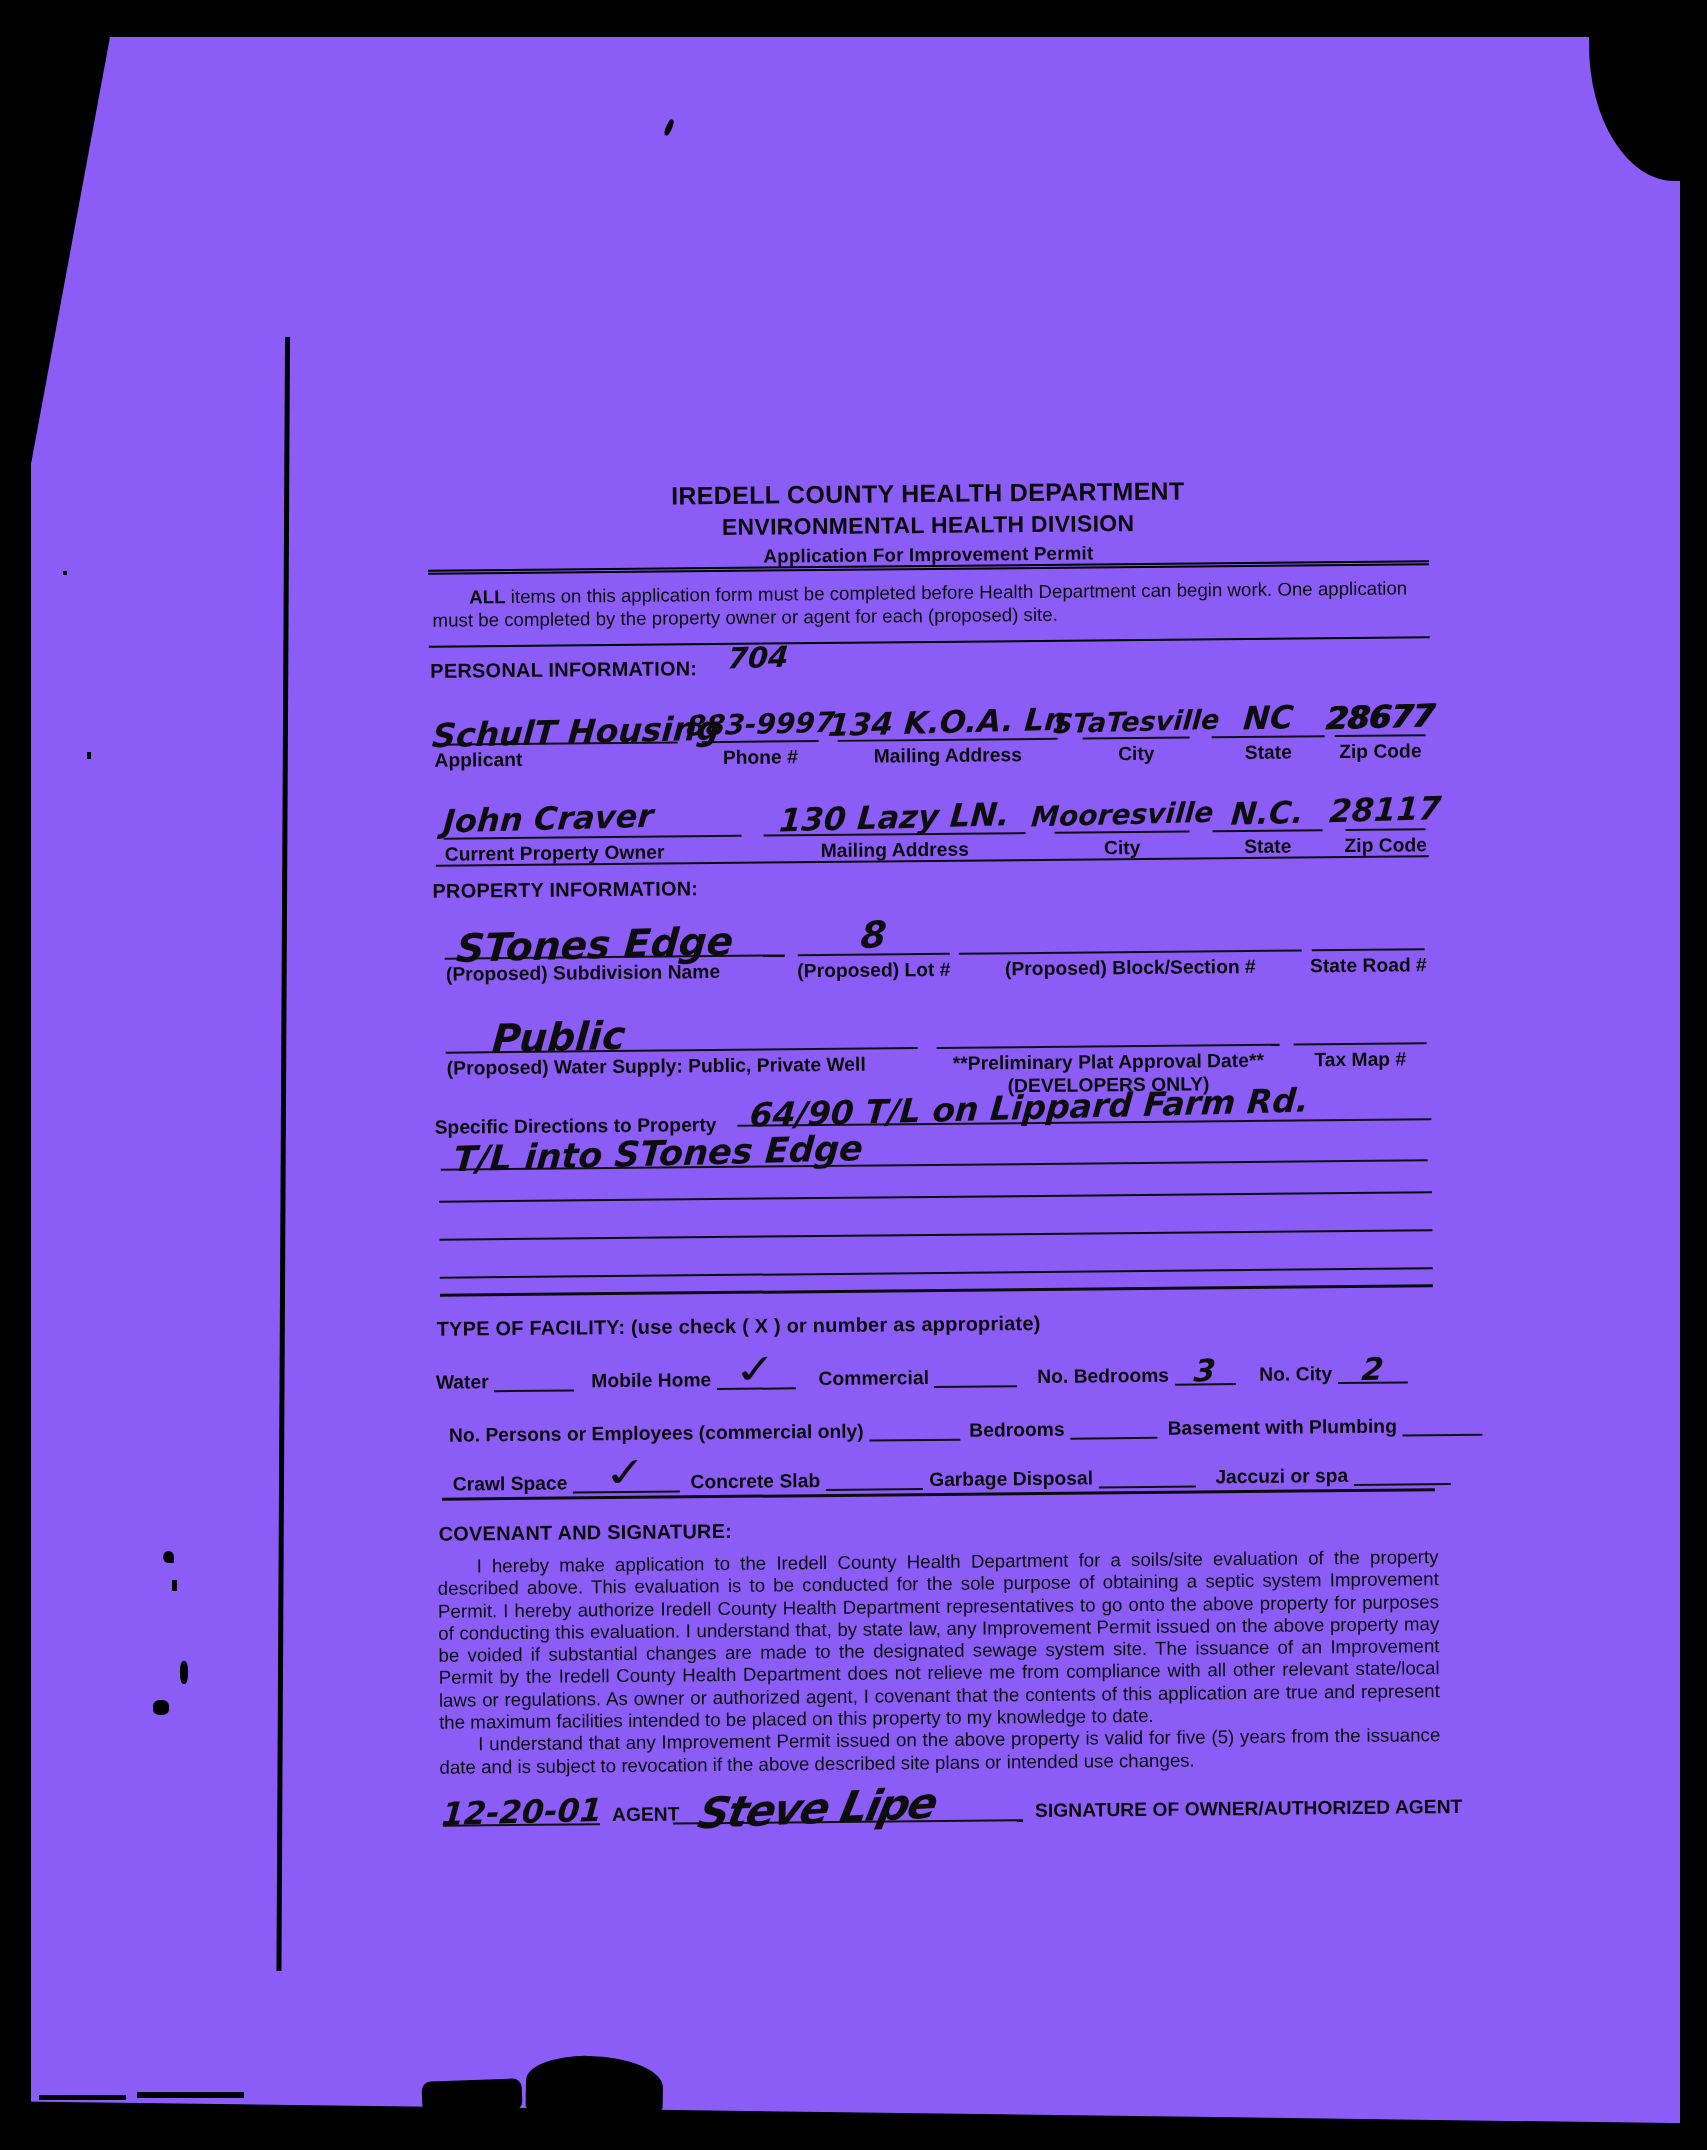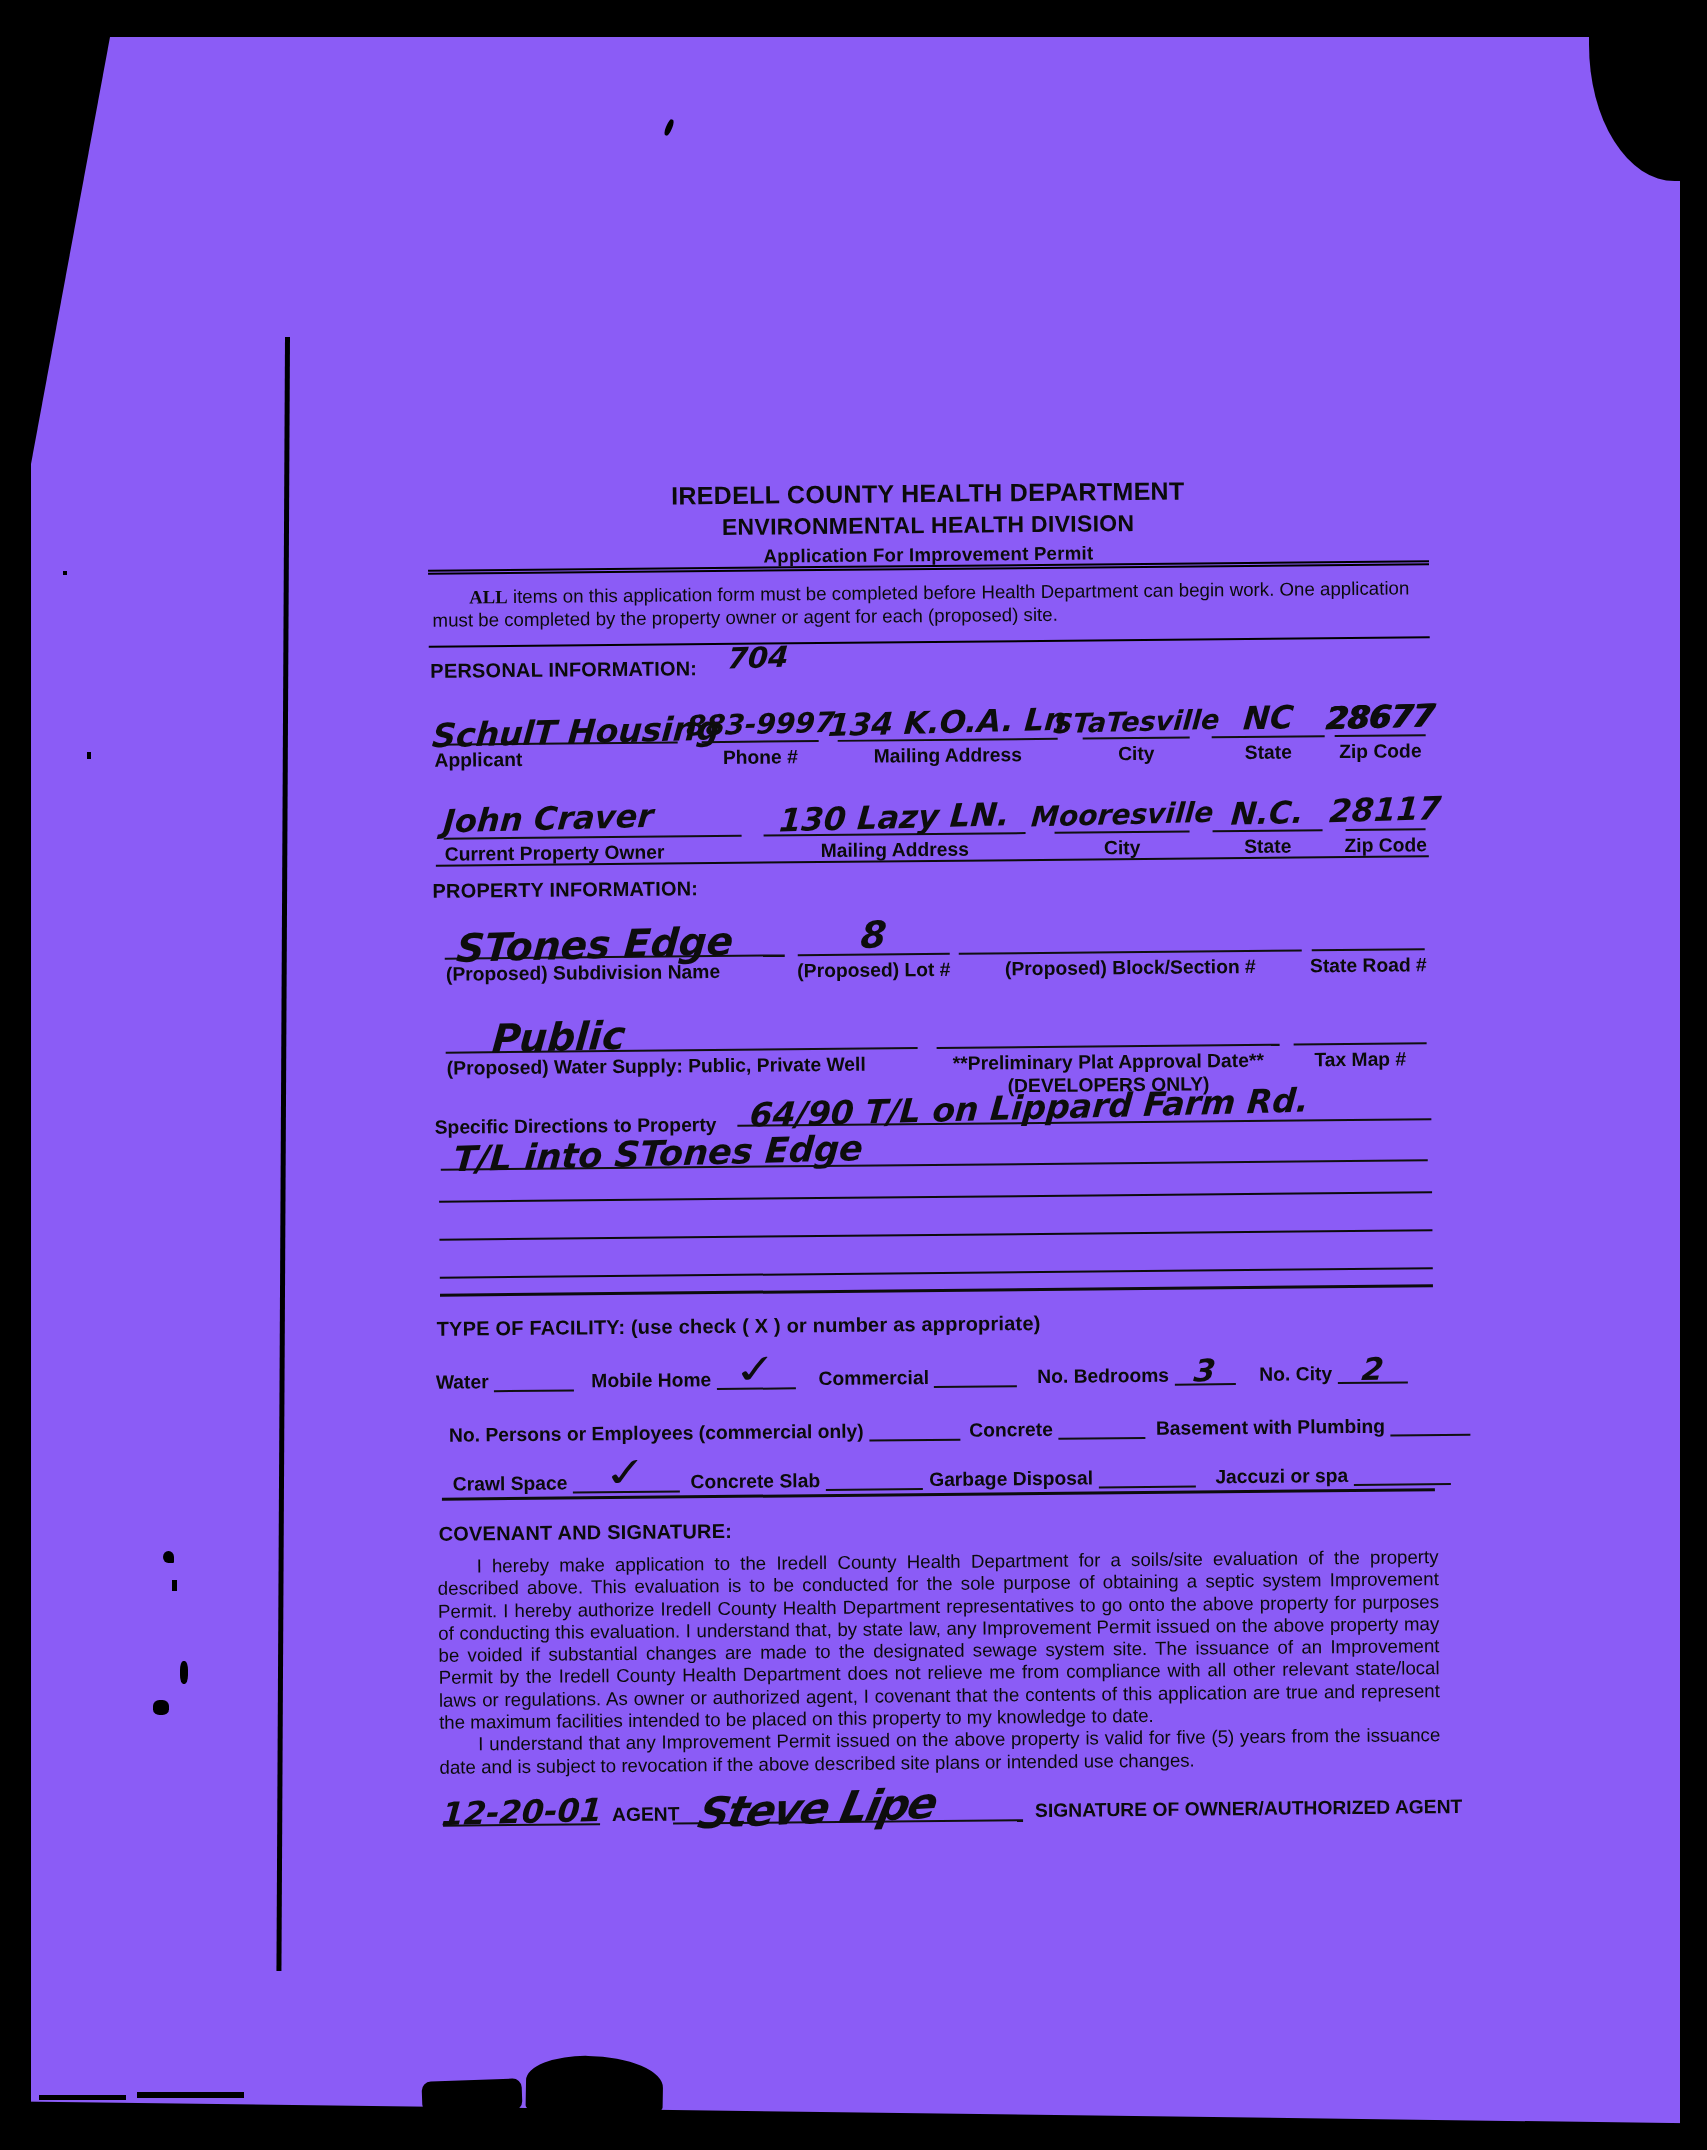--- a/index.html
+++ b/index.html
@@ -33,21 +33,21 @@
           transform:rotate(-0.55deg); transform-origin:50% 0; }
   .abs { position:absolute; }
 
   .hdr { left:0; top:18.7px; width:100%; text-align:center; font-weight:bold; }
   .hdr .h1 { font-size:25px; letter-spacing:0.3px; }
   .hdr .h2 { font-size:23px; letter-spacing:0.3px; margin-top:4px; }
   .hdr .h3 { font-size:18.7px; letter-spacing:0.2px; margin-top:5.3px; }
 
   .intro { left:0; top:105px; width:1001px; border-top:5.3px double #000; border-bottom:2.7px solid #000;
            padding:10.7px 4px 14.7px 4px; font-size:18.7px; line-height:23px; }
-  .intro b { font-weight:bold;font-family:Liberation Serif, serif; }
+  .intro b { font-weight:bold; }
   .intro .ind { display:inline-block; width:37px; }
 
   .shead { font-weight:bold; font-size:20px; letter-spacing:0.2px; white-space:nowrap; }
 
   .frow { left:0; width:1001px; height:64px; }
   .cell { position:absolute; height:61px; border-bottom:2.7px solid #101010; }
   .cl   { position:absolute; top:65px; left:-6.7px; right:-6.7px; text-align:center;
           font-weight:bold; font-size:19.3px; white-space:nowrap; }
   .cl.al{ text-align:left; left:1.3px; }
 
@@ -240,21 +240,21 @@
       <span class="slot" style="width:70px;">
           <span class="hw hw50">2</span>
         </span>
     </div>
 
     <div class="abs fline" style="left:12.7px; top:942px;">
       <span class="flbl">No. Persons or Employees (commercial only)</span>
       <span class="slot" style="width:91px;">
           <span class="hw"></span>
         </span>
-      <span class="flbl" style="margin-left:9.3px;">Concrete</span>
+      <span class="flbl" style="margin-left:9.3px;">Bedrooms</span>
       <span class="slot" style="width:87px;">
           <span class="hw"></span>
         </span>
       <span class="flbl" style="margin-left:10.7px;">Basement with Plumbing</span>
       <span class="slot" style="width:80px;">
           <span class="hw"></span>
         </span>
     </div>
 
     <div class="abs fline" style="left:16px; top:991px;">

